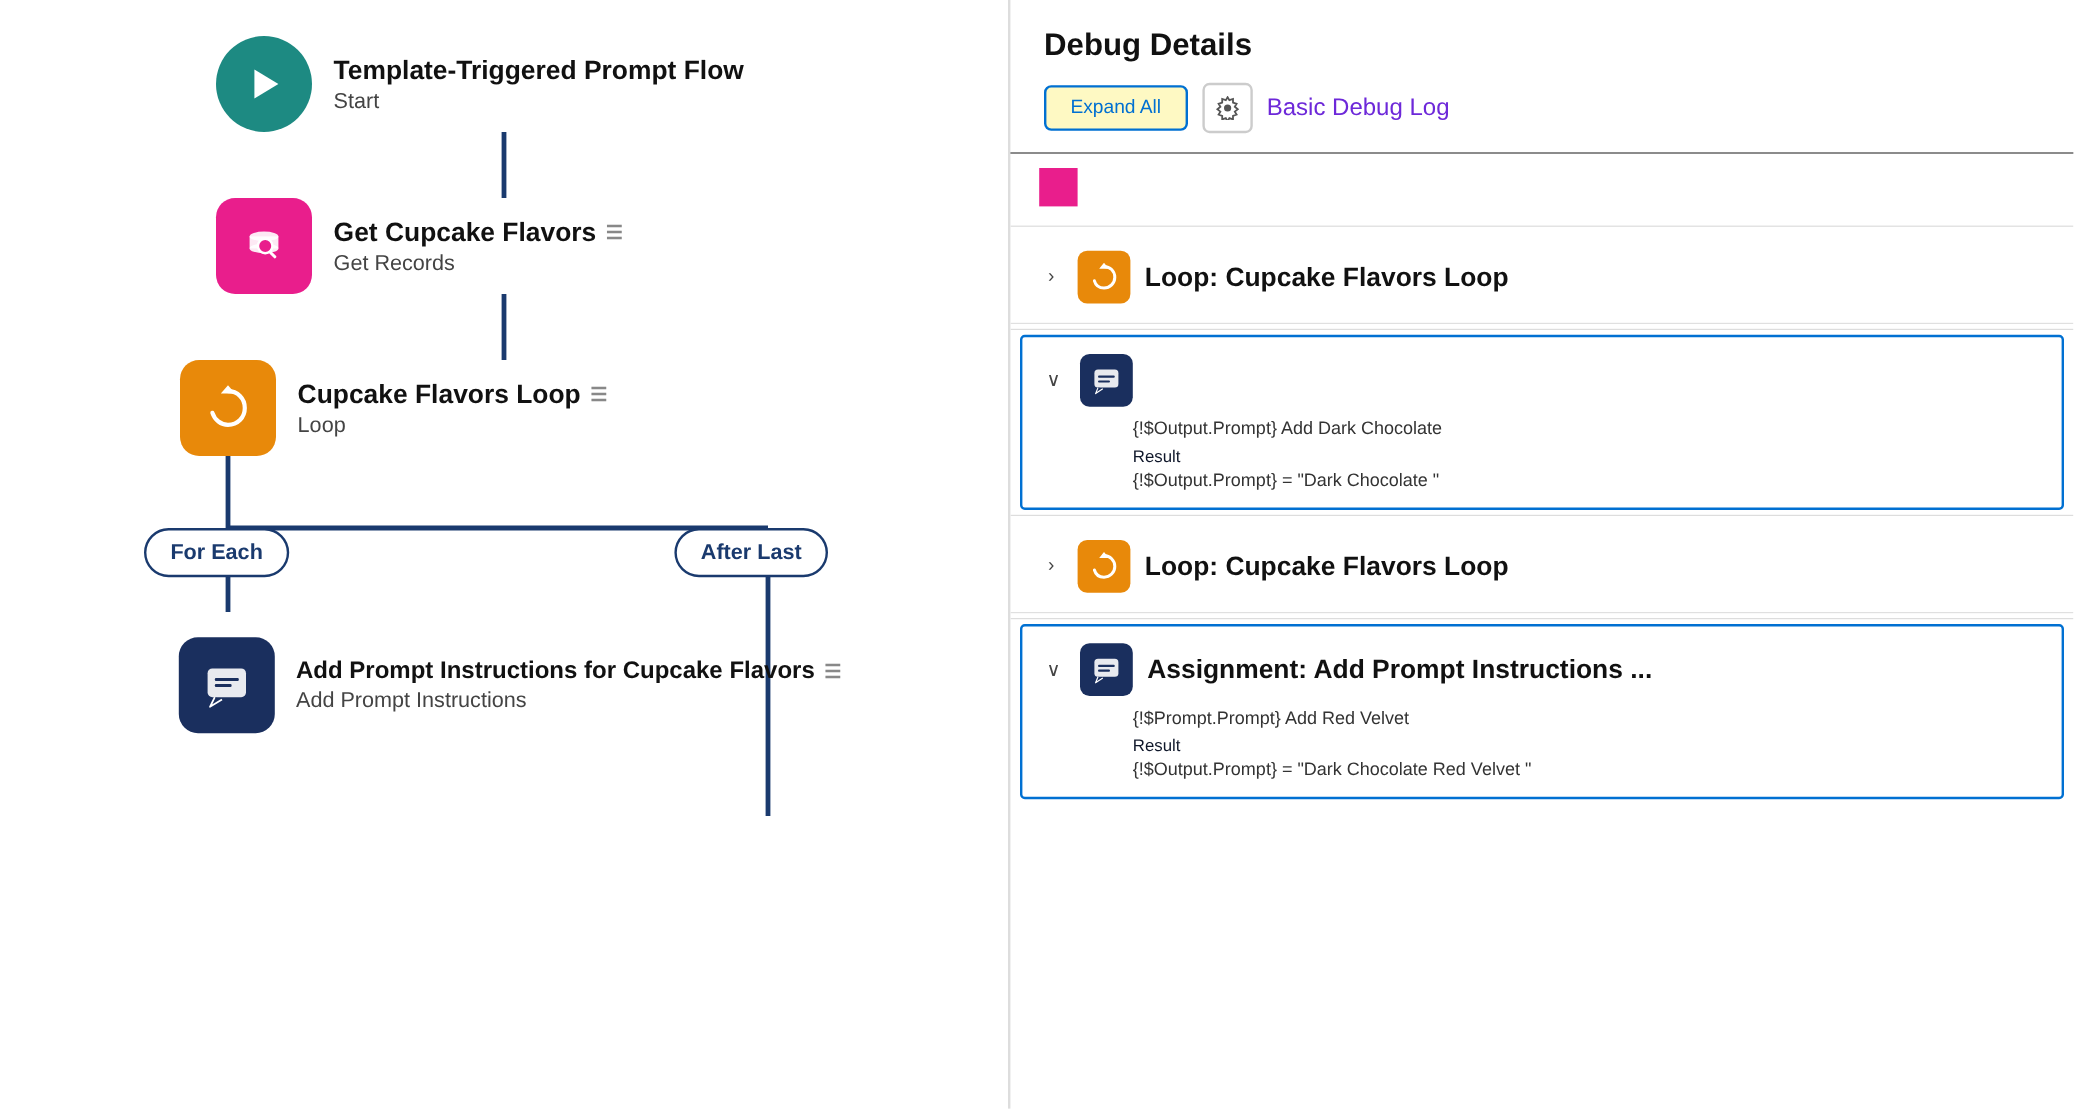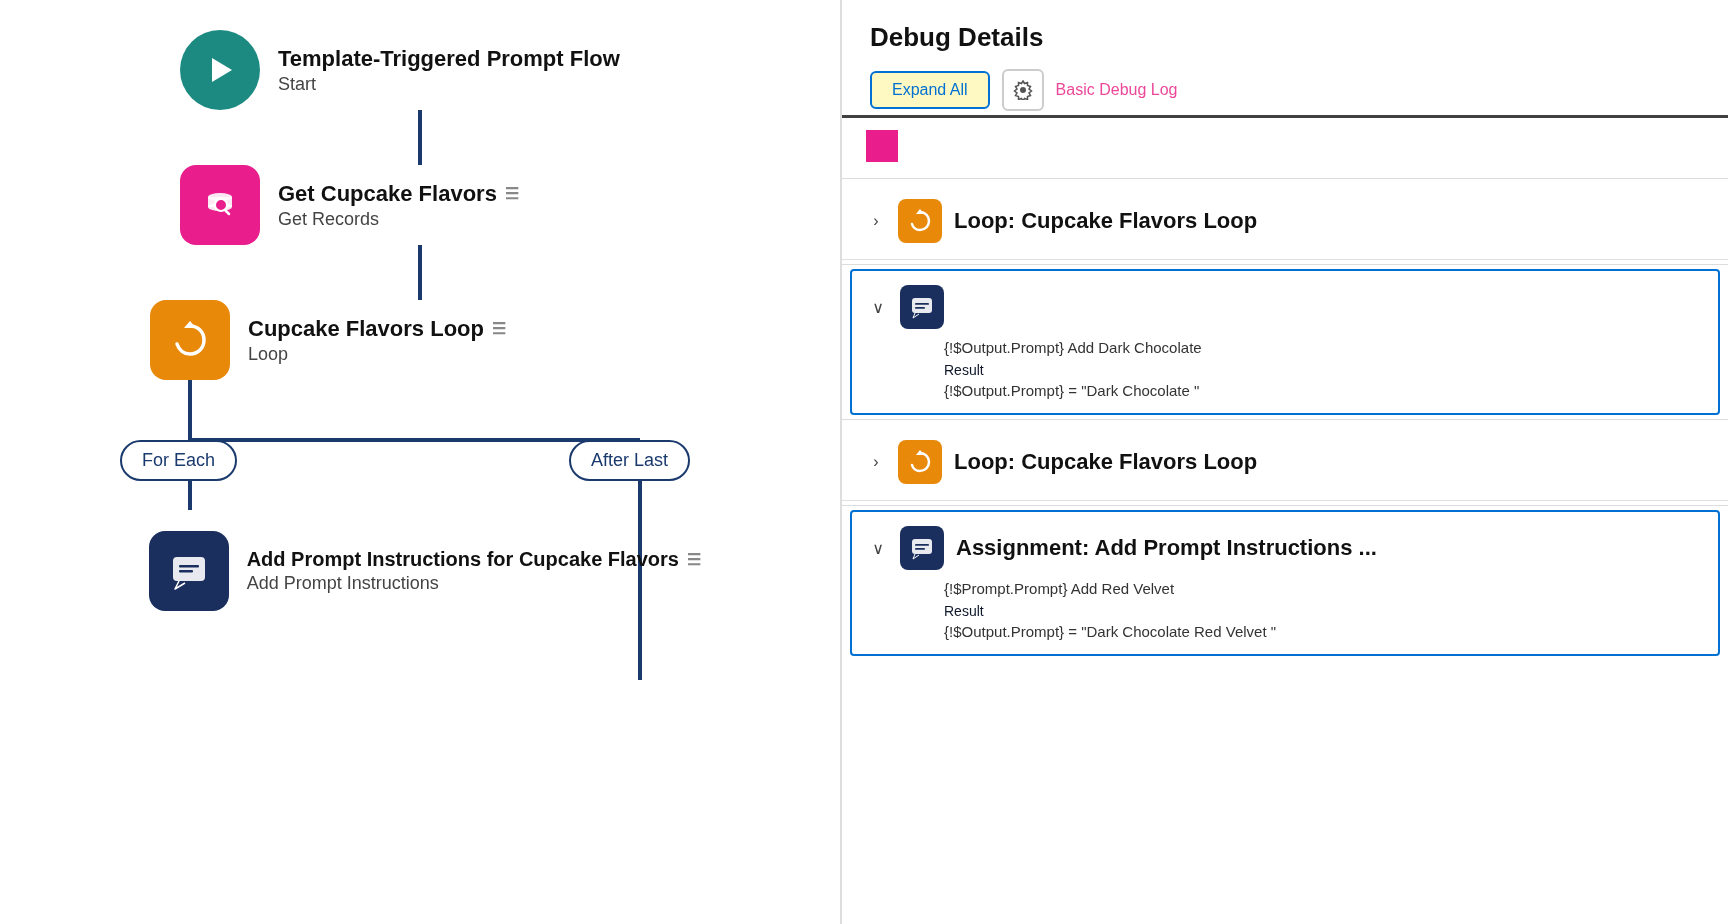--- a/index.html
+++ b/index.html
@@ -95,38 +95,38 @@
       position: relative;
       z-index: 1;
     }
 
     
     .branch-label {
       border: 2px solid #1a3a6e;
       border-radius: 24px;
       padding: 8px 20px;
       font-size: 18px;
-      font-weight: 400;
+      font-weight: 700;
       color: #1a3a6e;
       background: #fff;
       white-space: nowrap;
     }
 
     
     .debug-panel {
       flex: 1;
       border-left: 2px solid #ddd;
       display: flex;
       flex-direction: column;
       background: #fff;
     }
 
     .debug-header {
-      padding: 22px 28px 4px;
-      border-bottom: 3px solid #404040;
+      padding: 22px 28px 16px;
+      border-bottom: 1px solid #404040;
     }
 
     .debug-title {
       font-size: 26px;
       font-weight: 600;
       color: #111;
       margin-bottom: 16px;
     }
 
     .debug-toolbar {
@@ -154,22 +154,22 @@
       background: #fff;
       display: flex;
       align-items: center;
       justify-content: center;
       cursor: pointer;
       color: #555;
       font-size: 18px;
     }
 
     .debug-log-label {
-      font-size: 16px;
-      color: #ec4899;
+      font-size: 20px;
+      color: #6d28d9;
     }
 
     .debug-content {
       flex: 1;
       overflow-y: auto;
       padding: 0;
     }
 
     
     .debug-item {

